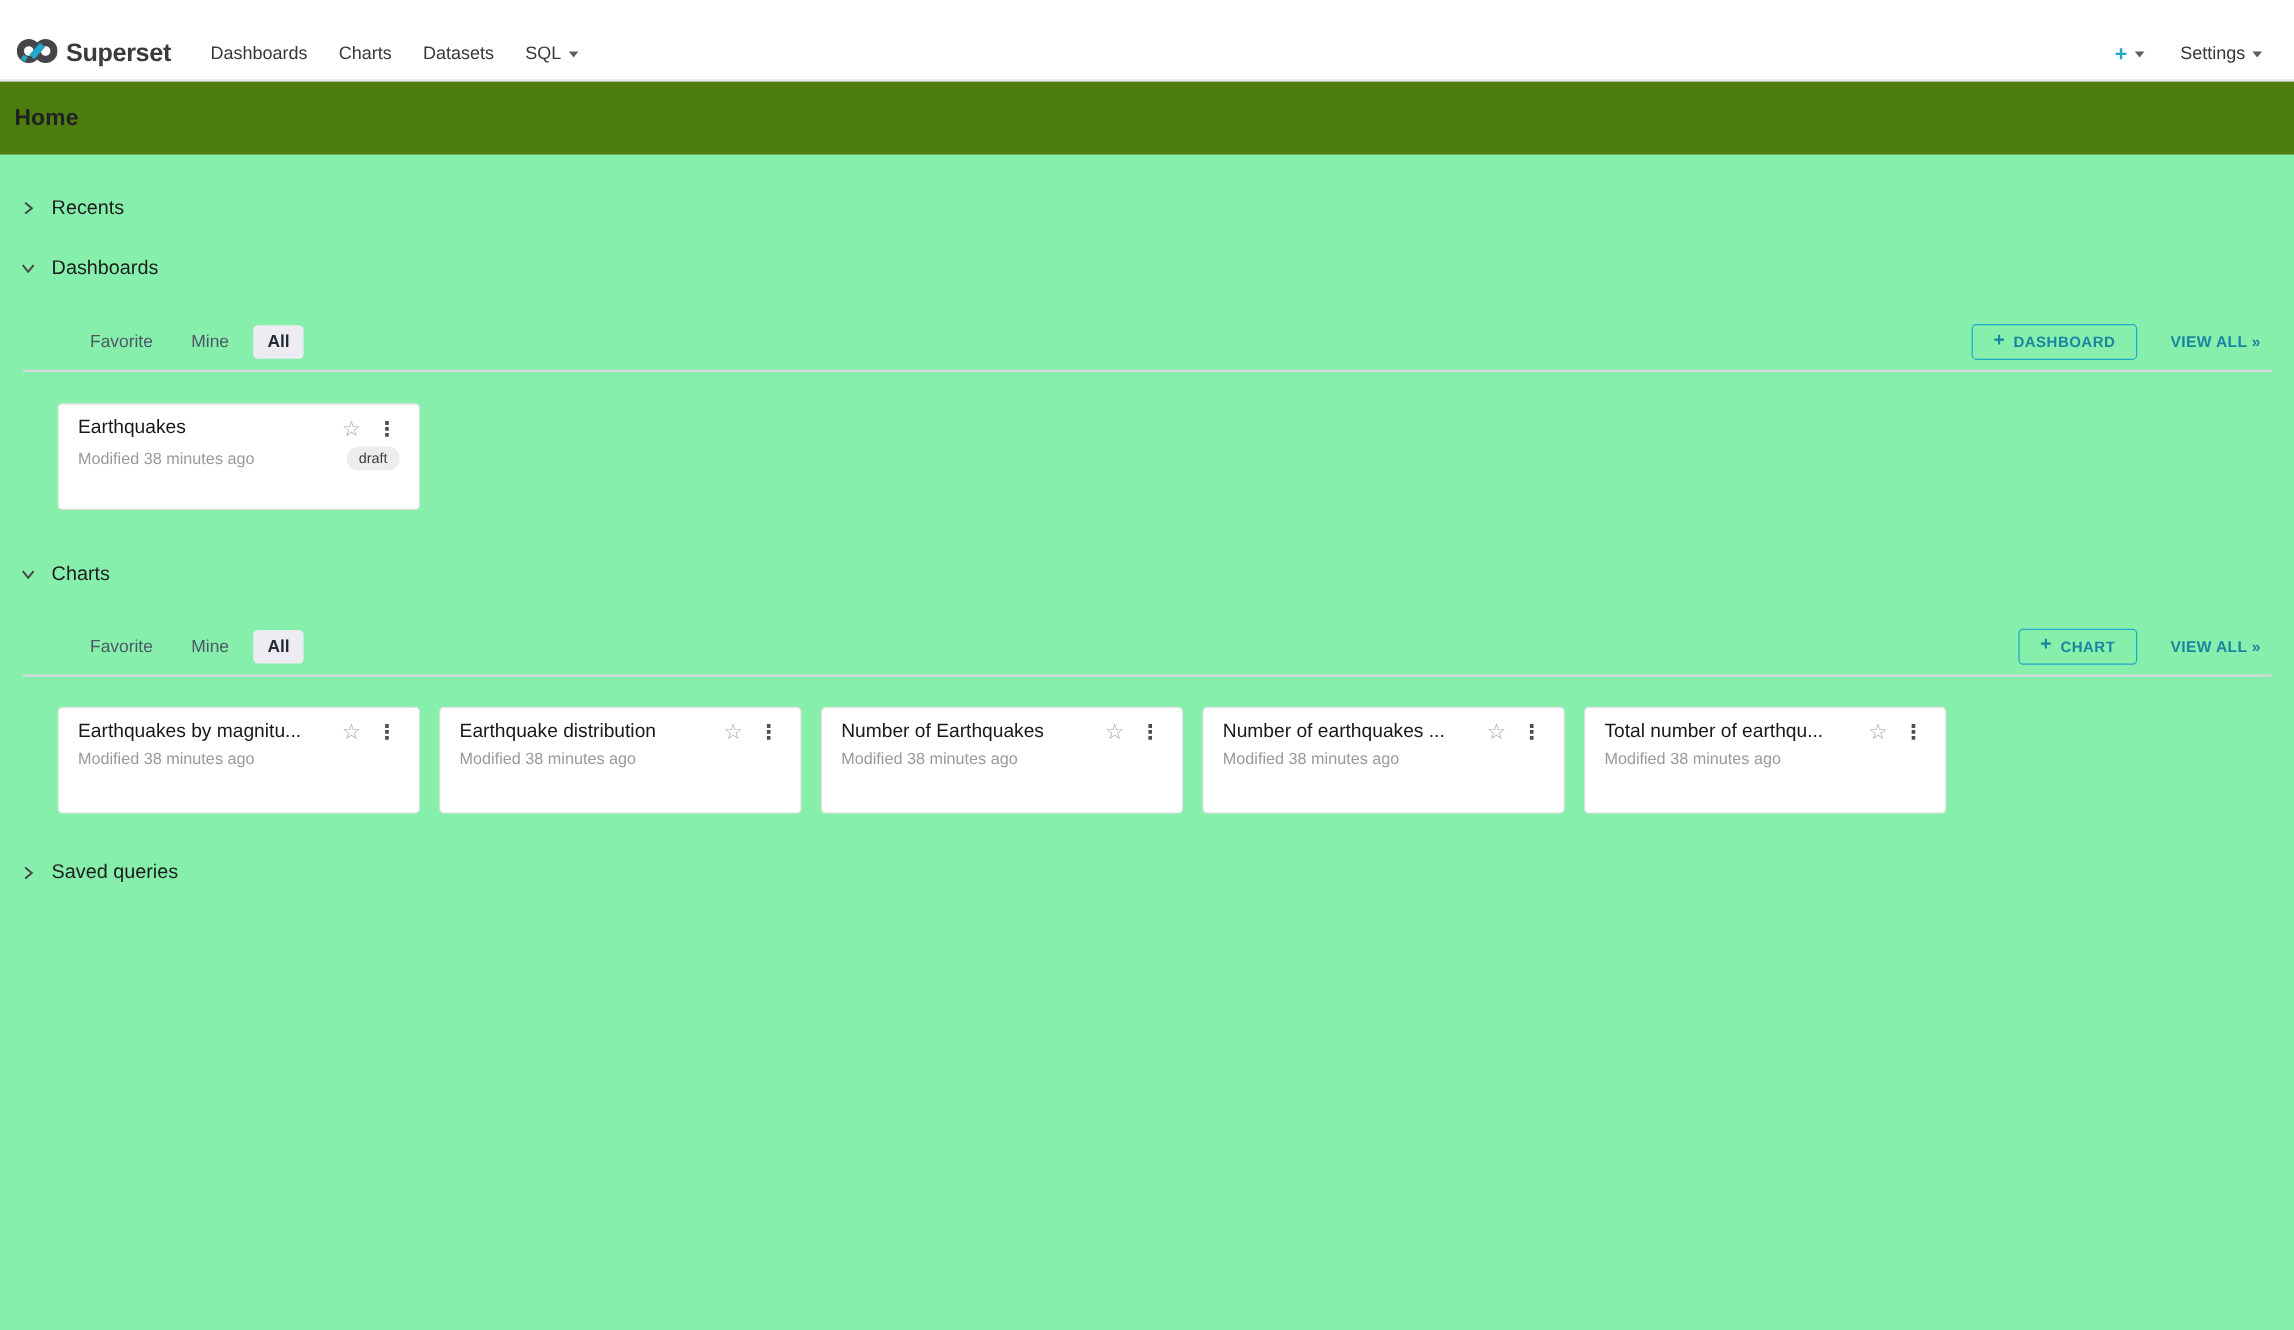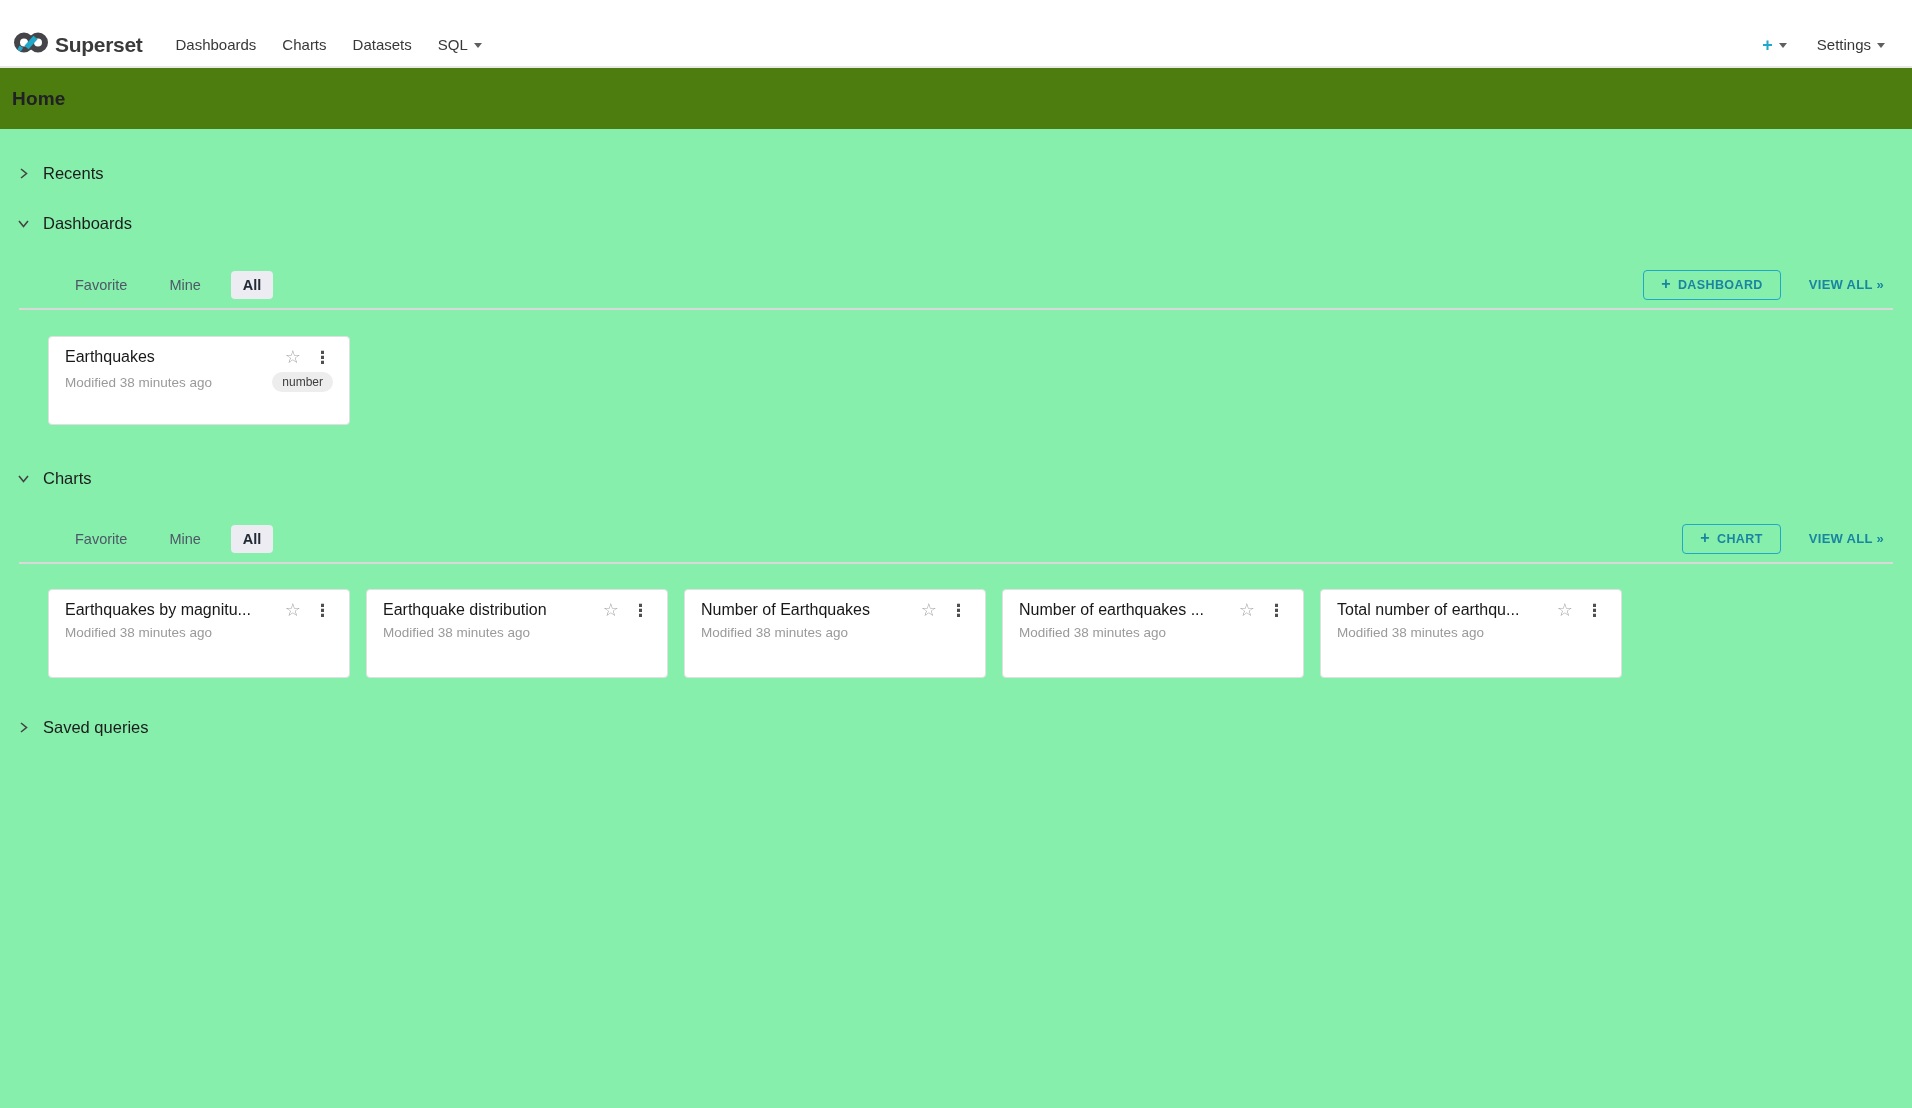--- a/index.html
+++ b/index.html
@@ -46,21 +46,21 @@
   .collapse-row.mt29 { margin-top:29px; }
   .section-label { font-size:16.5px; color:#1c1c1c; }
   .chev { display:flex; align-items:center; }
   .chev svg { width:13px; height:13px; }
 
   .submenu-bar {
     margin:18px 19px 0; height:49px; display:flex; align-items:center;
     border-bottom:2px solid #d9d9d9; padding-left:44px; padding-right:9px;
   }
   .submenu-bar.mt17 { margin-top:17px; }
-  .tabs { display:flex; align-items:center; gap:18px; }
+  .tabs { display:flex; align-items:center; gap:8px; }
   .tab { padding:6px 12px; font-size:14.5px; color:#4e5866; cursor:pointer; border-radius:4px; }
   .tab.active { background:#ececf2; font-weight:700; color:#222a35; }
 
   .submenu-right { margin-left:auto; display:flex; align-items:center; gap:28px; }
   .btn-outline {
     height:30px; padding:0 17px; border:1px solid #20a7c9; border-radius:4px;
     background:transparent; color:#1a85a0; font-weight:700; font-size:12.5px;
     letter-spacing:0.4px; display:flex; align-items:center; gap:7px; cursor:pointer;
     font-family:inherit;
   }
@@ -166,21 +166,21 @@
     <div class="card">
       <div class="card-top">
         <span class="card-title">Earthquakes</span>
         <span class="card-icons">
           <span class="star">☆</span>
           <span class="kebab">⋮</span>
         </span>
       </div>
       <div class="card-bottom">
         <span class="modified">Modified 38 minutes ago</span>
-        <span class="badge">number</span>
+        <span class="badge">draft</span>
       </div>
     </div>
   </div>
 
   <div class="collapse-row mt33">
     <span class="chev">
       <svg viewBox="0 0 13 13">
           <polyline points="2,4 6.5,9.5 11,4" fill="none" stroke="#444" stroke-width="1.6"></polyline>
         </svg>
     </span>

